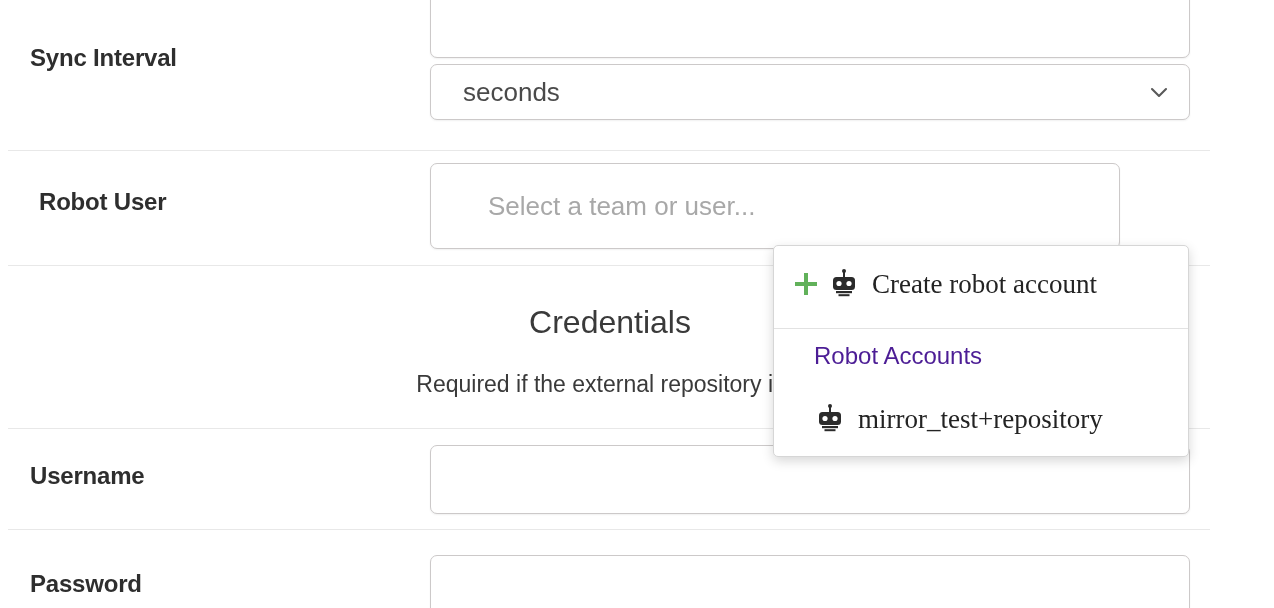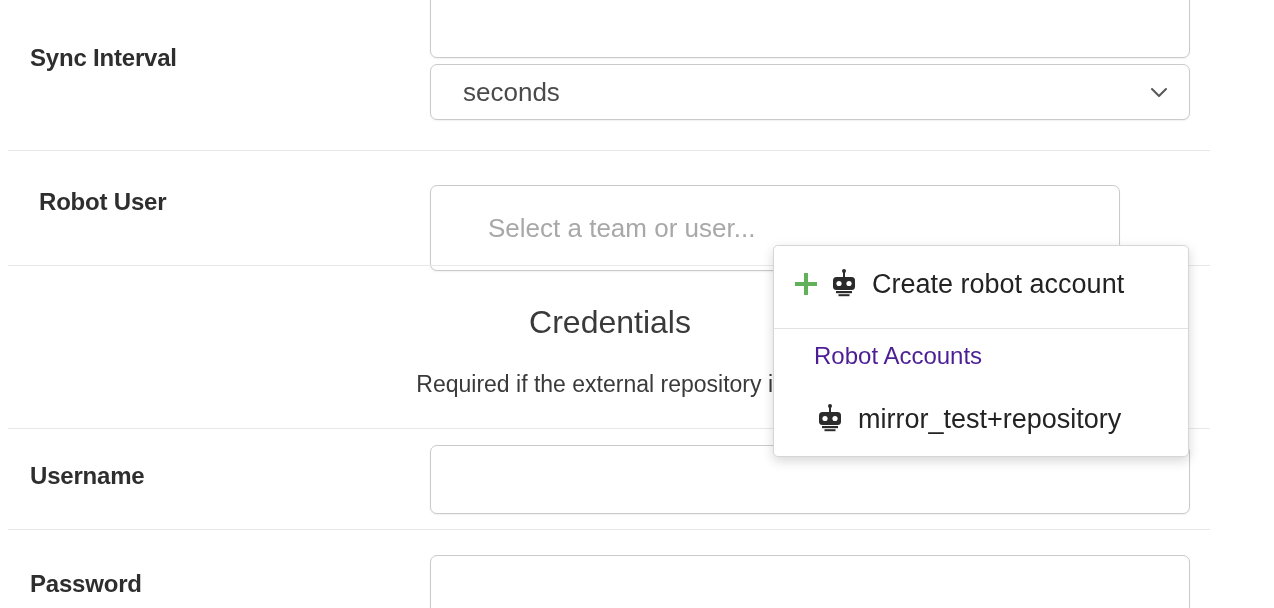--- a/index.html
+++ b/index.html
@@ -150,20 +150,21 @@
   }
   .dd-item {
     position: absolute;
     left: 0;
     width: 100%;
     height: 56px;
     display: flex;
     align-items: center;
     box-sizing: border-box;
     padding-left: 20px;
+    font-family: Liberation Serif, serif;
   }
   .dd-item-create { top: 10px; }
   .dd-item-robot  { top: 145px; }
 
   .dd-label {
     font-size: 27px;
     color: #232323;
     white-space: nowrap;
     line-height: 1;
   }
@@ -226,21 +227,21 @@
         </svg>
       </span>
     </div>
 
     <div class="divider" style="top:150px;"></div>
   </div>
 
   <div class="row" style="top:151px;height:115px;">
     <div class="row-label" style="top:37px;margin-left:9px;">Robot User</div>
 
-    <div class="field" style="left:430px; top:34px; width:690px; height:86px;">
+    <div class="field" style="left:430px; top:12px; width:690px; height:86px;">
       <span class="field-placeholder">Select a team or user...</span>
     </div>
 
     <div class="dd-toggle" style="left:1124px; top:176px; width:64px; height:62px; position:absolute;">
       <span class="caret"></span>
     </div>
 
     <div class="divider" style="top:114px;"></div>
   </div>
 

